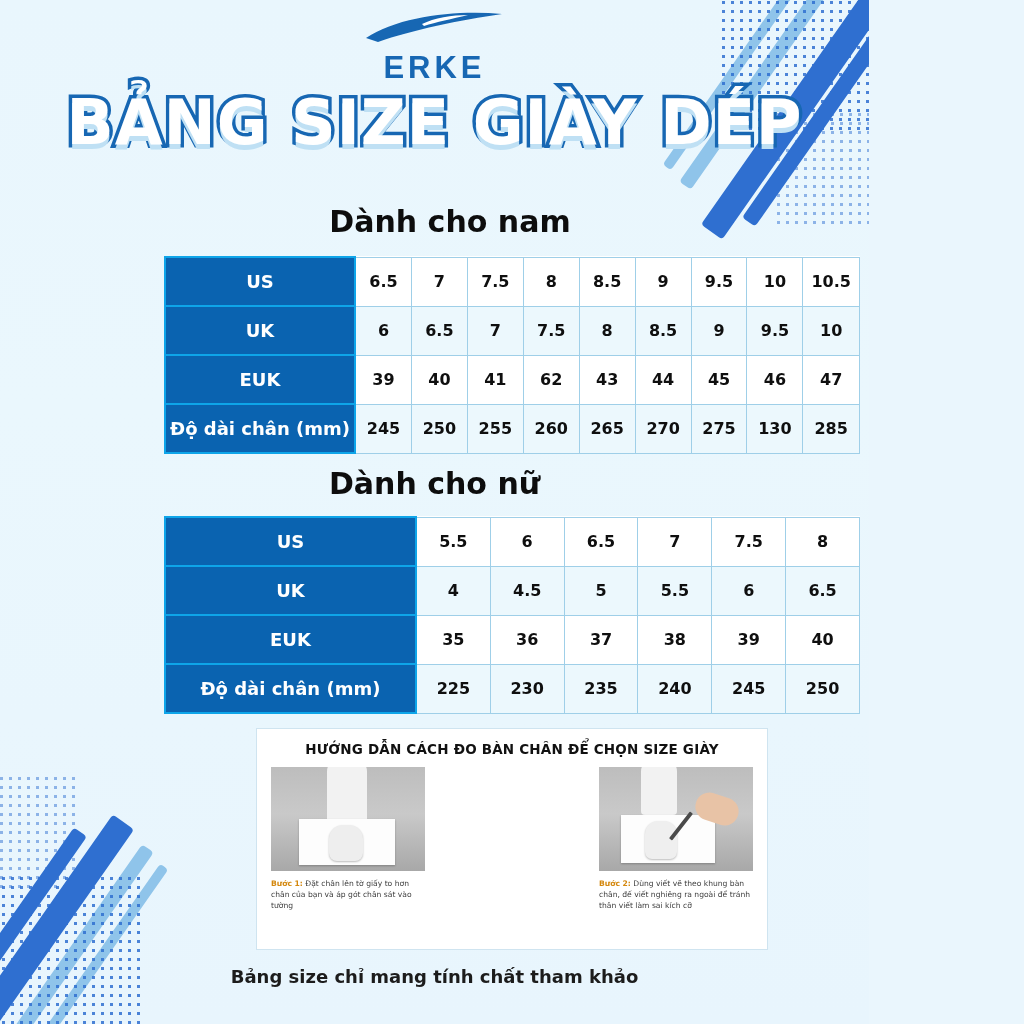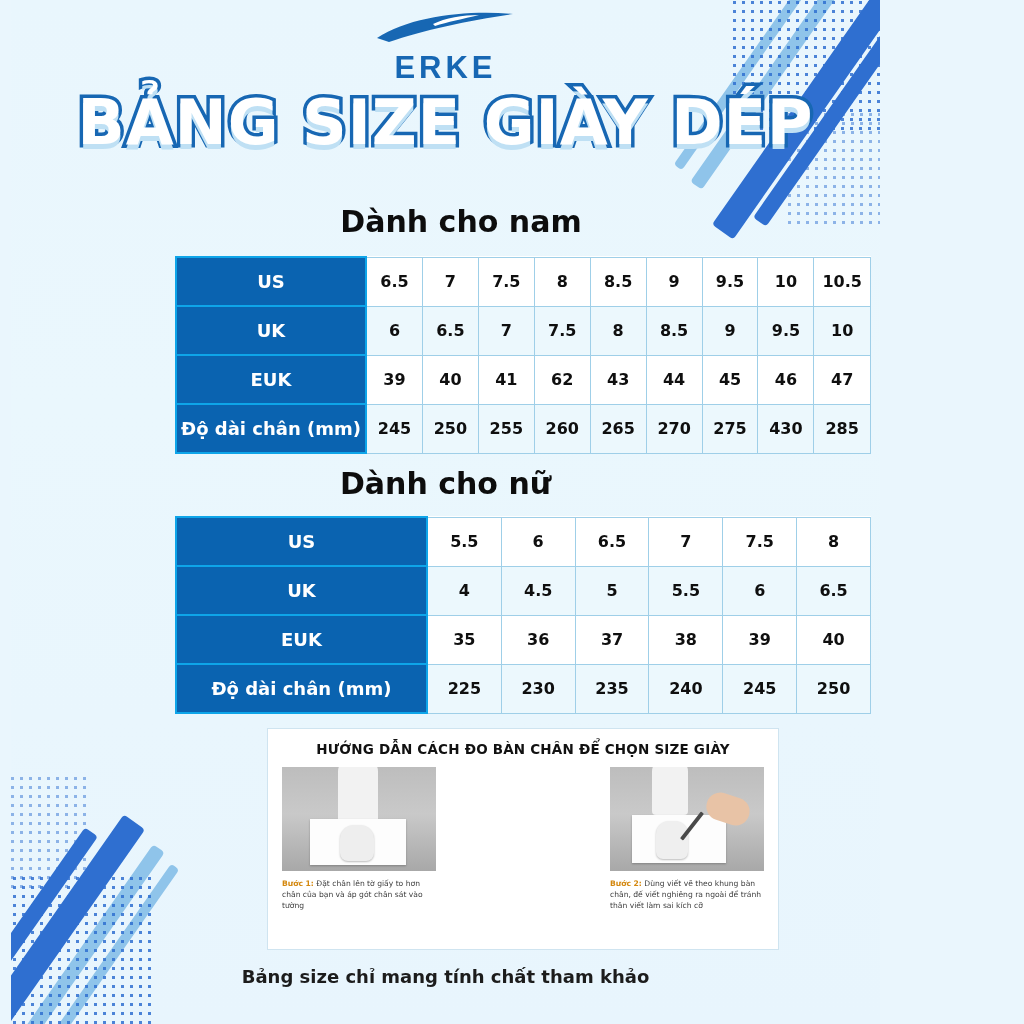--- a/index.html
+++ b/index.html
@@ -13,21 +13,20 @@
     background: #eaf6fd;
     overflow: hidden;
   }
 
   .page {
     position: relative;
     width: 869px;
     height: 1024px;
     background: linear-gradient(180deg, #e9f6fd 0%, #eaf7fd 40%, #e8f5fd 100%);
     overflow: hidden;
-    margin-left: 11px;
   }
 
   
   .deco {
     position: absolute;
     pointer-events: none;
   }
   .deco-tr {
     top: -10px;
     right: -20px;
@@ -312,21 +311,21 @@
       </tr>
       <tr class="alt">
         <td class="lbl">Độ dài chân (mm)</td>
         <td class="val">245</td>
         <td class="val">250</td>
         <td class="val">255</td>
         <td class="val">260</td>
         <td class="val">265</td>
         <td class="val">270</td>
         <td class="val">275</td>
-        <td class="val">430</td>
+        <td class="val">130</td>
         <td class="val">285</td>
       </tr>
     </tbody>
   </table>
 
   <div class="section-head" style="top:466px;">
     <span class="hl">Dành cho nữ</span>
   </div>
 
   <table class="size" id="women-table">

